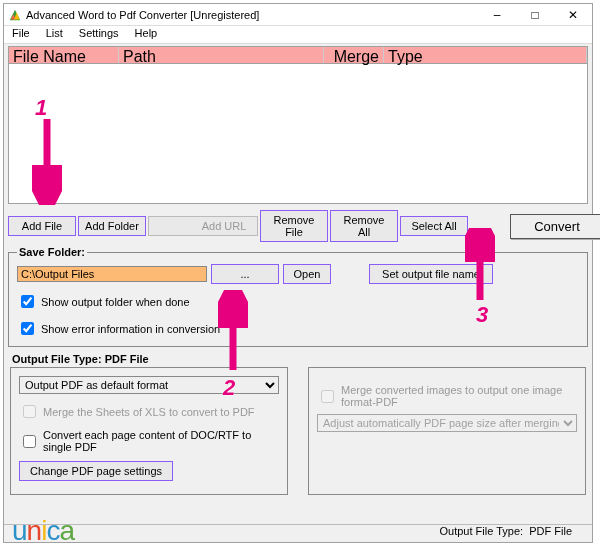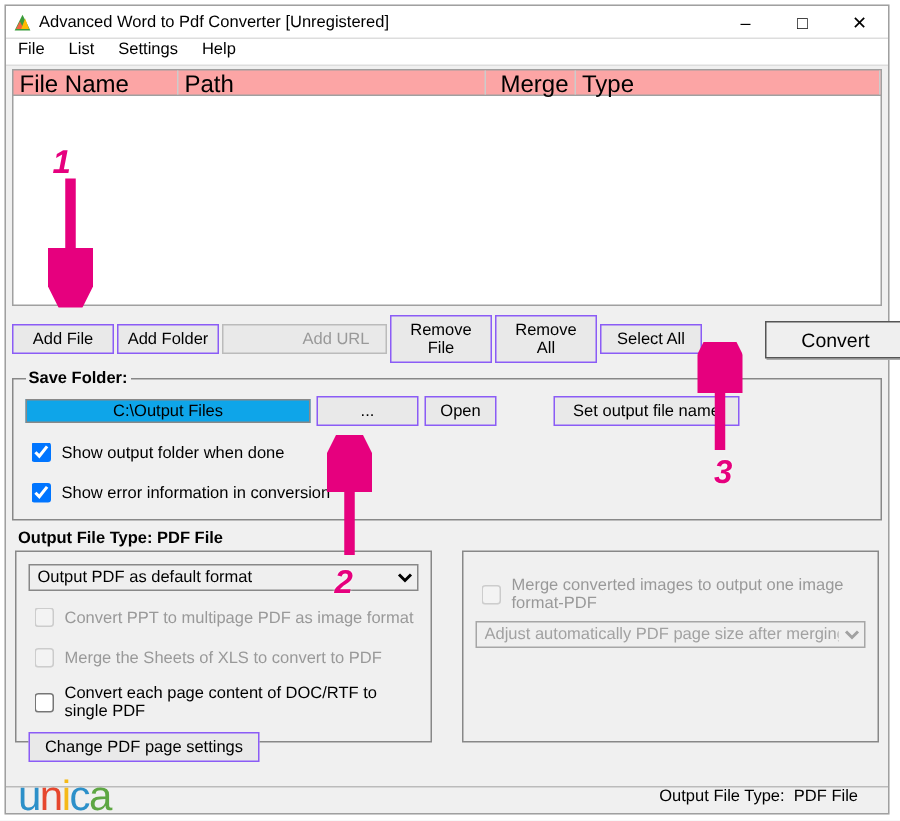--- a/index.html
+++ b/index.html
@@ -13,21 +13,21 @@
 .menubar span { padding: 1px 8px; }
 .cols-row { display: flex; height: 18px; background: #fca5a5; border: 1px solid #a0a0a0; margin: 2px 4px 0 4px; font-size: 16px; }
 .cols-row .col { border-right: 1px solid #ccc; padding: 1px 4px; }
 .filelist { height: 140px; background: #fff; border: 1px solid #a0a0a0; margin: 0 4px; border-top: none; }
 .btnrow { display: flex; gap: 2px; margin: 6px 4px 4px 4px; align-items: center; }
 button.win { all: unset; display: inline-block; background: #e9e9e9; border: 1px solid #8b5cf6; font-size: 11px; text-align: center; padding: 3px 6px; min-width: 54px; cursor: pointer; }
 button.win.dis { color: #999; border-color: #bbb; padding-left: 48px; }
 button.big { min-width: 64px; padding: 4px 14px; font-size: 13px; font-weight: normal; margin-left: 40px; border: 1px solid #555; background: #efefef; box-shadow: 1px 1px 0 #aaa; }
 fieldset { border: 1px solid #888; margin: 2px 4px; font-size: 11px; padding: 6px 8px 8px 8px; }
 legend { font-size: 11px; font-weight: bold; padding: 0 2px; }
-input[type=text] { font-size: 11px; padding: 1px 3px; border: 1px solid #888; background: #0ea5e9; text-align: center; }
+input[type=text] { font-size: 11px; padding: 1px 3px; border: 1px solid #888; background: #fdba74; }
 .browse { min-width: 18px; padding: 2px 4px; }
 label { font-size: 11px; display: flex; align-items: center; gap: 4px; margin-top: 8px; }
 label.dis { color: #999; }
 .sec-title { font-size: 11px; font-weight: bold; margin: 6px 8px 2px 8px; }
 .tabbar { display: flex; font-size: 11px; margin: 2px 8px 0 8px; }
 .tabbar .tab { padding: 2px 14px; border: 1px solid #888; border-bottom: none; background: #f0f0f0; }
 .panels { display: flex; gap: 20px; margin: 0 6px 4px 6px; height: 128px; }
 .panel { flex: 1; border: 1px solid #888; background: #f0f0f0; padding: 8px; font-size: 11px; }
 select { font-size: 11px; width: 100%; border: 1px solid #888; padding: 1px; }
 .statusbar { position: absolute; bottom: 0; left: 0; right: 0; height: 18px; background: #f0f0f0; border-top: 1px solid #bbb; font-size: 11px; display: flex; justify-content: flex-end; align-items: flex-start; padding: 0 20px; }
@@ -100,24 +100,20 @@
         <span>Show error information in conversion</span>
       </label>
   </fieldset>
 
   <div class="sec-title">Output File Type:  PDF File</div>
   <div class="panels">
     <div class="panel">
       <select><option>Output PDF as default format</option></select>
       <label class="dis">
           <input type="checkbox" disabled="" style="">
-          <span>Convert PPT to multipage PDF as image format</span>
-        </label>
-      <label class="dis">
-          <input type="checkbox" disabled="" style="">
           <span>Merge the Sheets of XLS to convert to PDF</span>
         </label>
       <label>
           <input type="checkbox" style="">
           <span>Convert each page content of DOC/RTF to single PDF</span>
         </label>
       <div style="margin-top:8px"><button class="win" style="min-width:140px">Change PDF page settings</button></div>
     </div>
     <div class="panel">
       <label class="dis">

